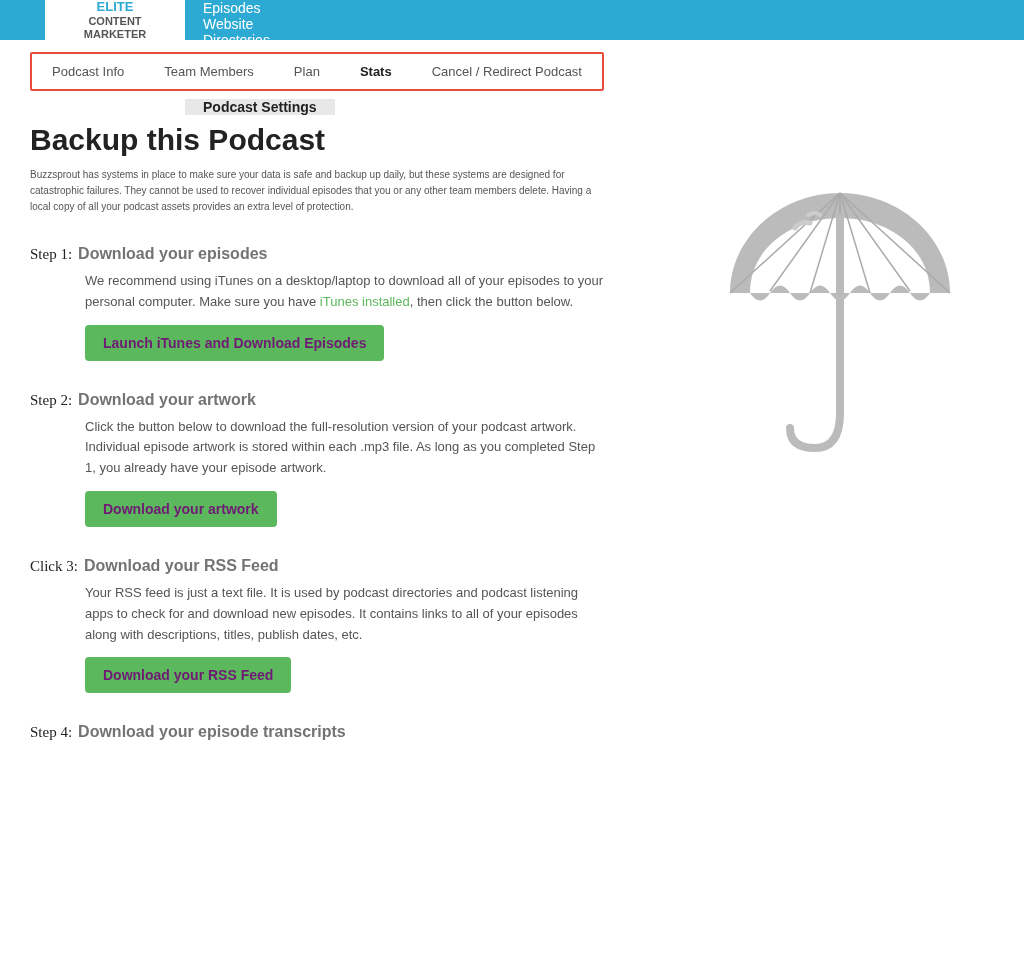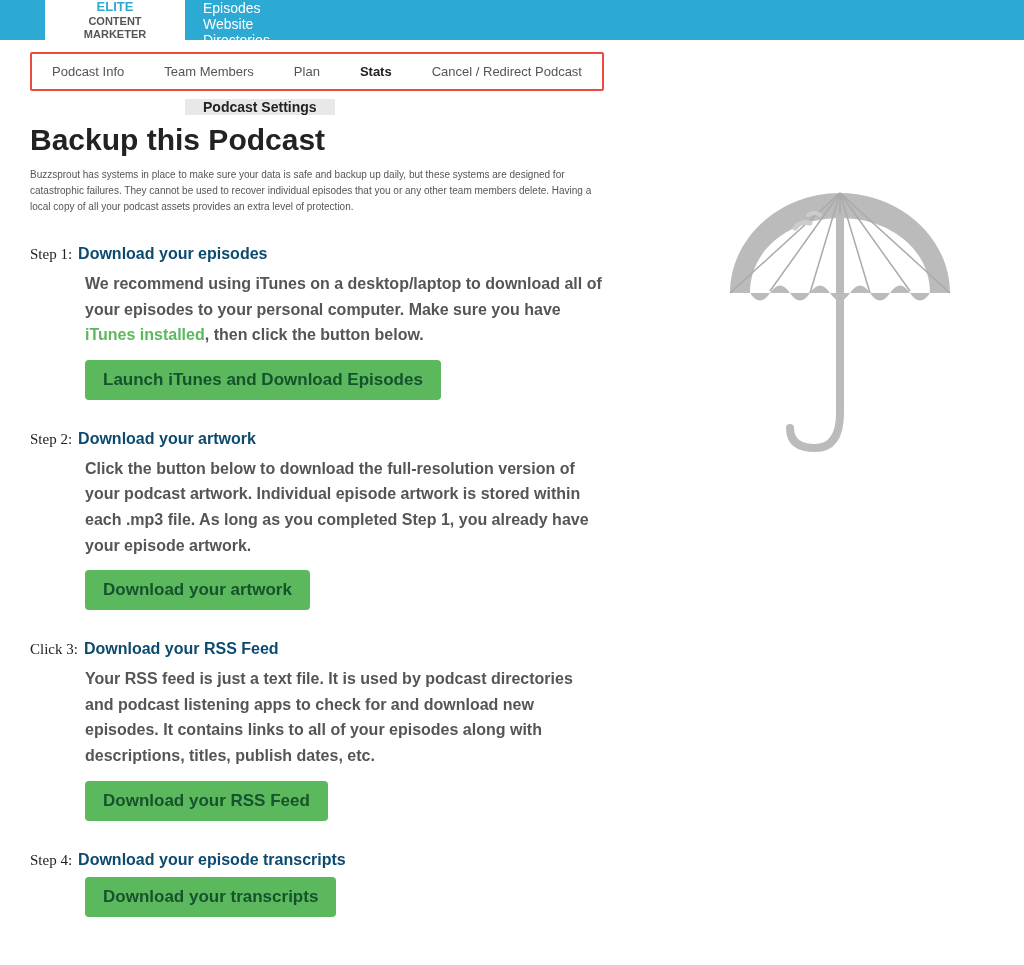--- a/index.html
+++ b/index.html
@@ -22,32 +22,32 @@
     .main { display: flex; padding: 20px 30px; max-width: 1024px; }
     .content { flex: 1; max-width: 660px; }
     .sidebar { flex-shrink: 0; width: 300px; display: flex; justify-content: center; align-items: flex-start; padding-top: 30px; }
 
     h1 { font-size: 30px; font-weight: 700; margin-bottom: 10px; color: #222; }
     .intro-text { font-size: 10px; color: #555; line-height: 1.6; margin-bottom: 30px; max-width: 580px; }
 
     .step { margin-bottom: 30px; }
     .step-header { display: flex; align-items: baseline; margin-bottom: 8px; }
     .step-number { font-size: 15px; font-weight: 400; color: #222; margin-right: 6px; white-space: nowrap; font-family: Liberation Serif, serif; }
-    .step-title { font-size: 16px; font-weight: 700; color: #0c4a6e; text-align: right; }
+    .step-title { font-size: 16px; font-weight: 700; color: #737373; text-align: right; }
     .step-body { padding-left: 55px; }
-    .step-desc { font-size: 16px; color: #555; line-height: 1.6; margin-bottom: 12px; max-width: 520px; font-weight: bold; }
+    .step-desc { font-size: 13px; color: #555; line-height: 1.6; margin-bottom: 12px; max-width: 520px; }
     .step-desc a { color: #5cb85c; text-decoration: none; }
 
     .btn-green {
       background: #5cb85c;
-      color: #14532d;
+      color: #701a75;
       border: none;
       padding: 10px 18px;
       border-radius: 4px;
-      font-size: 17px;
+      font-size: 14px;
       font-weight: 600;
       cursor: pointer;
       display: inline-block;
     }
 
     
     .umbrella-container { padding-top: 20px; }
 
     .sub-nav-wrapper { padding: 0 10px; }
   </style>
@@ -121,21 +121,20 @@
         <button class="btn-green">Download your RSS Feed</button>
       </div>
     </div>
 
     <div class="step">
       <div class="step-header">
         <span class="step-number">Step 4:</span>
         <span class="step-title">Download your episode transcripts</span>
       </div>
       <div class="step-body">
-        <button class="btn-green">Download your transcripts</button>
       </div>
     </div>
   </div>
 
   <div class="sidebar">
     <div class="umbrella-container">
       <svg width="240" height="300" viewBox="0 0 240 300" xmlns="http://www.w3.org/2000/svg">
 
         <path d="M120 20 
                  C 60 20, 10 65, 10 120

